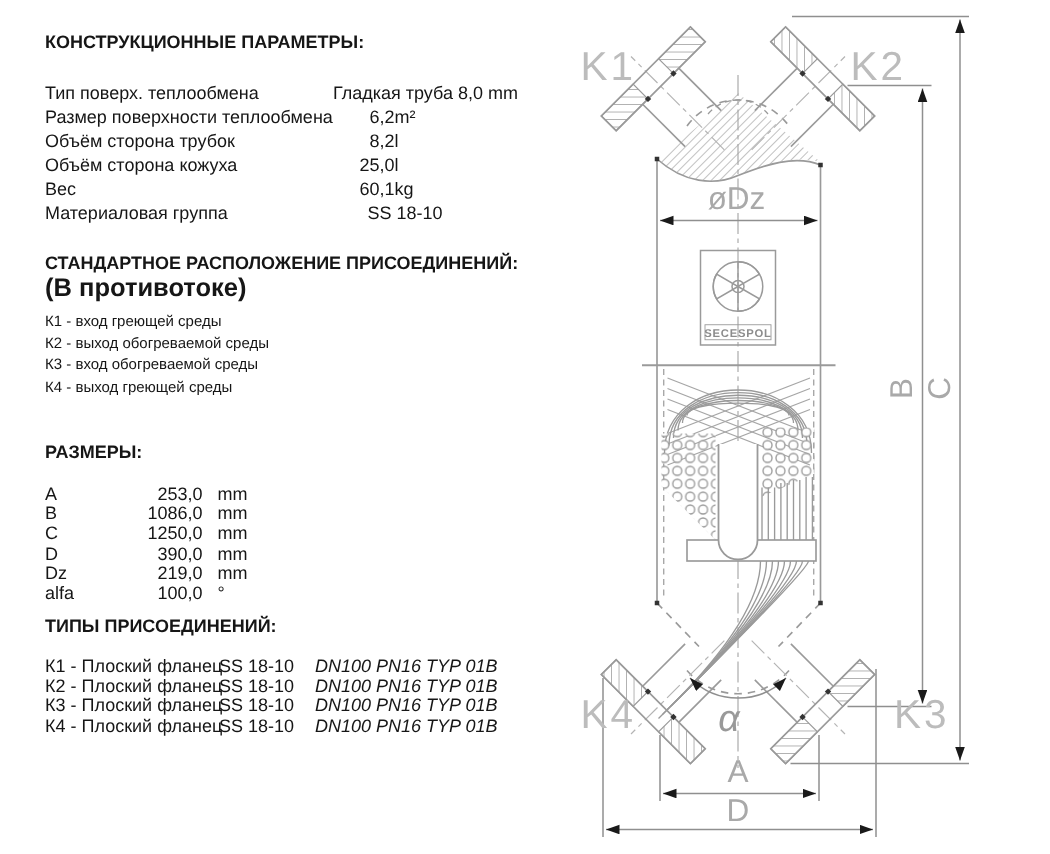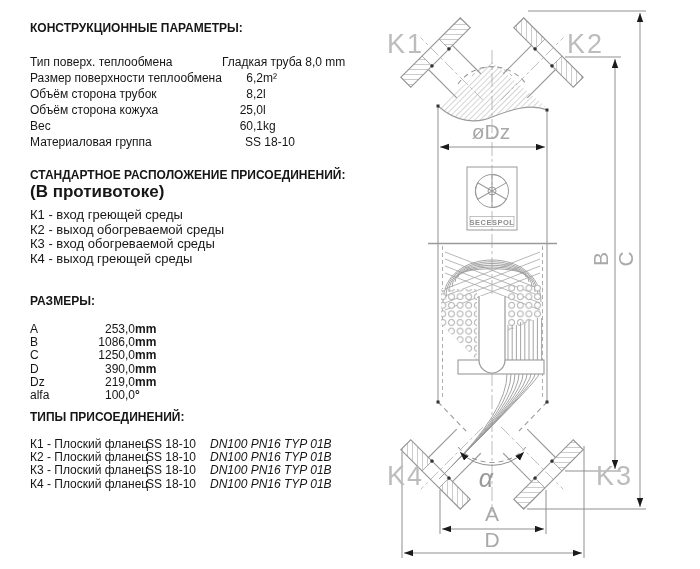--- a/index.html
+++ b/index.html
@@ -8,25 +8,25 @@
   .panel{position:absolute;left:30px;top:0;width:330px;}
   .sec-title{position:absolute;left:0;font-size:12px;font-weight:bold;line-height:15px;white-space:nowrap;}
   .rows{position:absolute;left:0;white-space:nowrap;}
   .c-row{line-height:16px;font-size:12px;}
   .c-row .lbl{display:inline-block;width:192px;}
   .c-row .val{display:inline-block;width:41px;text-align:right;}
   .c-row .unit{display:inline-block;}
   .c-row:first-child .val{width:auto;text-align:left;}
   .c-row:last-child .val{width:auto;text-align:left;margin-left:23px;}
   .a-sub{font-size:17px;font-weight:bold;line-height:15px;}
-  .a-item{font-size:13px;line-height:14.6px;}
+  .a-item{font-size:10px;line-height:14.6px;}
   .d-row{line-height:13.2px;font-size:12px;}
   .d-row .lbl{display:inline-block;width:55px;}
   .d-row .val{display:inline-block;width:50px;text-align:right;}
-  .d-row .unit{display:inline-block;font-weight:bold;}
+  .d-row .unit{display:inline-block;margin-left:10px;}
   .k-row{line-height:13.2px;font-size:12px;}
   .k-row .nm{display:inline-block;width:114px;}
   .k-row .mat{display:inline-block;width:58px;margin-left:2px;}
   .k-row .spc{display:inline-block;margin-left:6px;font-style:italic;}
   svg{position:absolute;left:0;top:0;}
   svg text{font-family:"Liberation Sans","DejaVu Sans",sans-serif;}
   .portlbl{font-size:27px;fill:#bcbcbc;letter-spacing:2px;}
   .dimlbl{font-size:21px;fill:#a9a9a9;}
 </style>
 </head>

